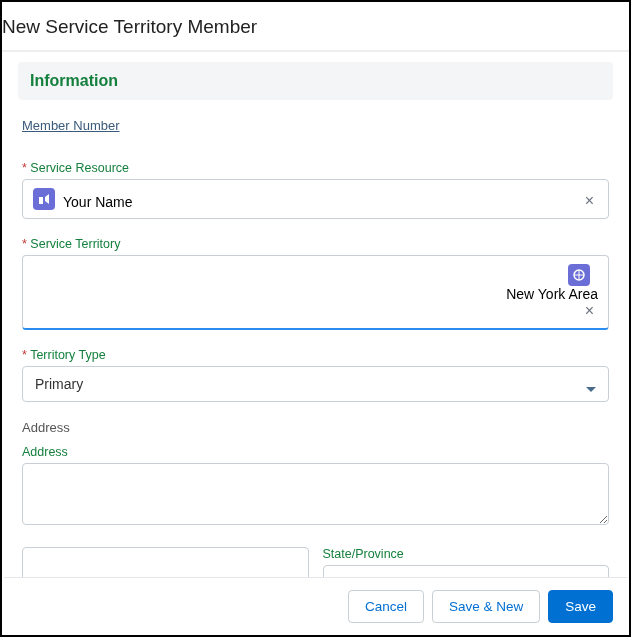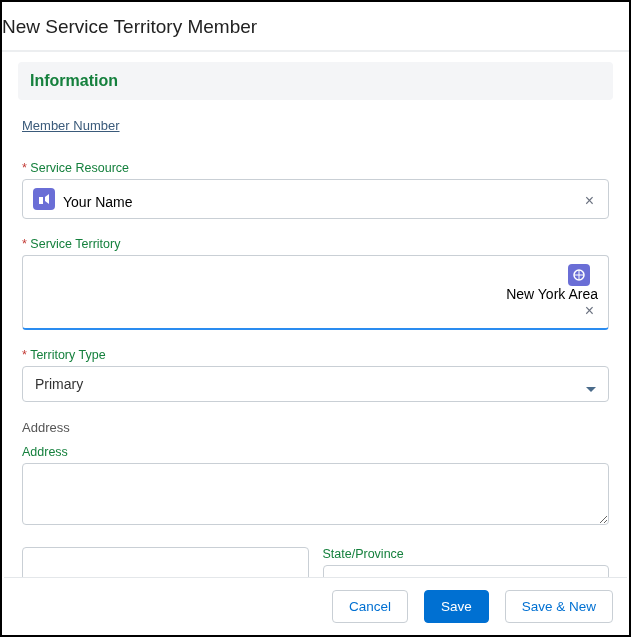--- a/index.html
+++ b/index.html
@@ -153,21 +153,20 @@
     }
     .btn {
       border: 1px solid #c9cfd5;
       background: #fff;
       color: #0070d2;
       font-size: 13.5px;
       padding: 8px 16px;
       border-radius: 4px;
       cursor: pointer;
       font-family: inherit;
-      margin-left: 8px;
     }
     .btn.primary {
       background: #0070d2;
       color: #fff;
       border-color: #0070d2;
     }
     .member-number-label {
       font-size: 13px;
       color: #3a5a7a;
       padding: 6px 4px 28px;
@@ -250,15 +249,15 @@
     </div>
     <div class="col">
       <label class="field-label">Country</label>
     </div>
   </div>
 
 </div>
 
 <div class="footer">
   <button class="btn">Cancel</button>
+  <button class="btn">Save &amp; New</button>
   <button class="btn primary">Save</button>
-  <button class="btn">Save &amp; New</button>
 </div>
 
 </body></html>

